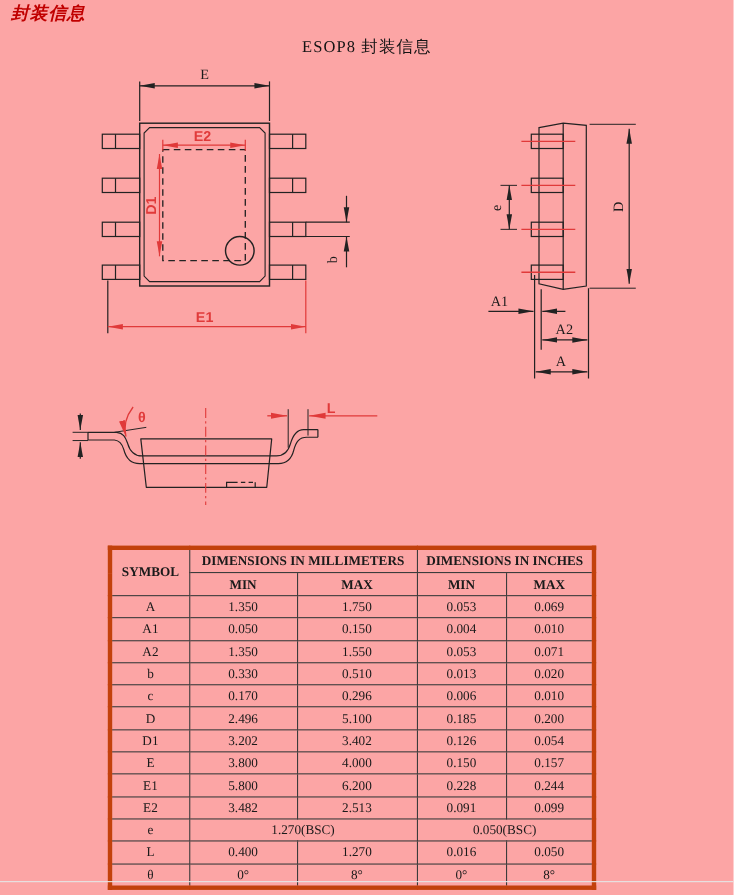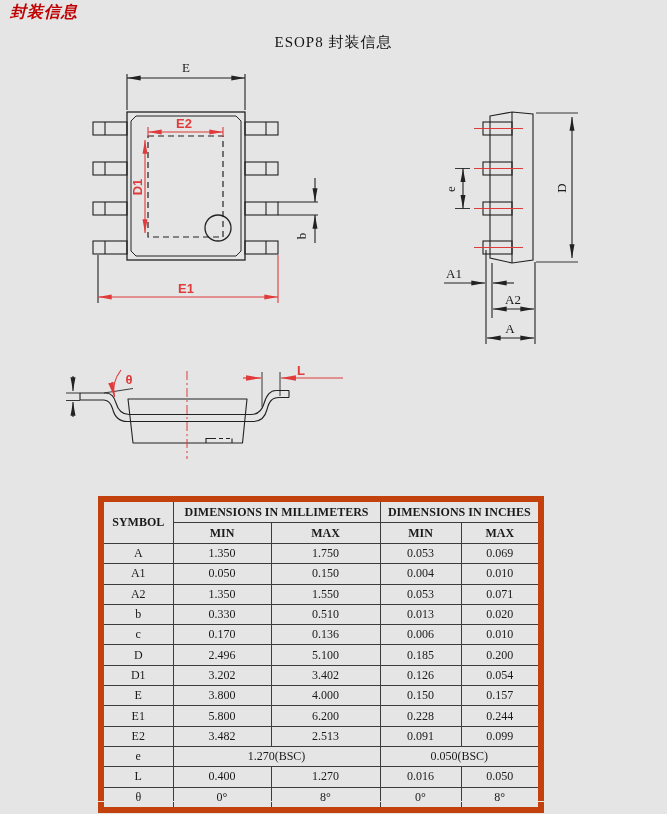--- a/index.html
+++ b/index.html
@@ -1,36 +1,36 @@
 <!DOCTYPE html>
 <html><head>
 <meta charset="utf-8">
 <style>
   html,body { margin:0; padding:0; background:#ffffff; }
   .page {
-    position:relative; width:667px; height:814px; background:#e5e5e5;
+    position:relative; width:667px; height:814px; background:#fca5a5;
     font-family:"Liberation Serif", serif; overflow:hidden;
   }
   .doc-title {
     position:absolute; left:10px; top:2px;
     font-size:16px; font-weight:bold; font-style:italic;
     color:#c00000; letter-spacing:1px;
     font-family:"Liberation Serif", serif;
   }
   .subtitle {
     position:absolute; left:0; top:33px; width:667px; text-align:center;
     font-size:15px; color:#141414; letter-spacing:1px;
     font-family:"Liberation Serif", serif;
   }
   svg.drawing { position:absolute; left:0; top:0; }
   svg .lbl  { font:13px "Liberation Serif", serif; fill:#1a1a1a; stroke:none; text-anchor:middle; }
   svg .lblr { font:bold 13px "Liberation Sans", sans-serif; fill:#e03a3a; stroke:none; text-anchor:middle; }
   .dim-table {
     position:absolute; left:98px; top:496px; width:440px;
-    border-collapse:collapse; border:6px solid #c2410c;
+    border-collapse:collapse; border:4px solid #c2410c;
     font-family:"Liberation Serif", serif; color:#1a1a1a;
     table-layout:fixed;
   }
   .dim-table th, .dim-table td {
     border:1px solid #3c3c3c; text-align:center; vertical-align:middle;
     padding:0; overflow:hidden; white-space:nowrap;
   }
   .dim-table thead th { font-size:12px; font-weight:bold; height:20px; }
   .dim-table tbody td { font-size:12px; font-weight:normal; height:19.3px; }
   .bottom-rule { position:absolute; left:0; top:801px; width:667px; height:1px; background:#e6e6e6; }
@@ -229,21 +229,21 @@
         <tr>
           <td>b</td>
           <td>0.330</td>
           <td>0.510</td>
           <td>0.013</td>
           <td>0.020</td>
         </tr>
         <tr>
           <td>c</td>
           <td>0.170</td>
-          <td>0.136</td>
+          <td>0.296</td>
           <td>0.006</td>
           <td>0.010</td>
         </tr>
         <tr>
           <td>D</td>
           <td>2.496</td>
           <td>5.100</td>
           <td>0.185</td>
           <td>0.200</td>
         </tr>

